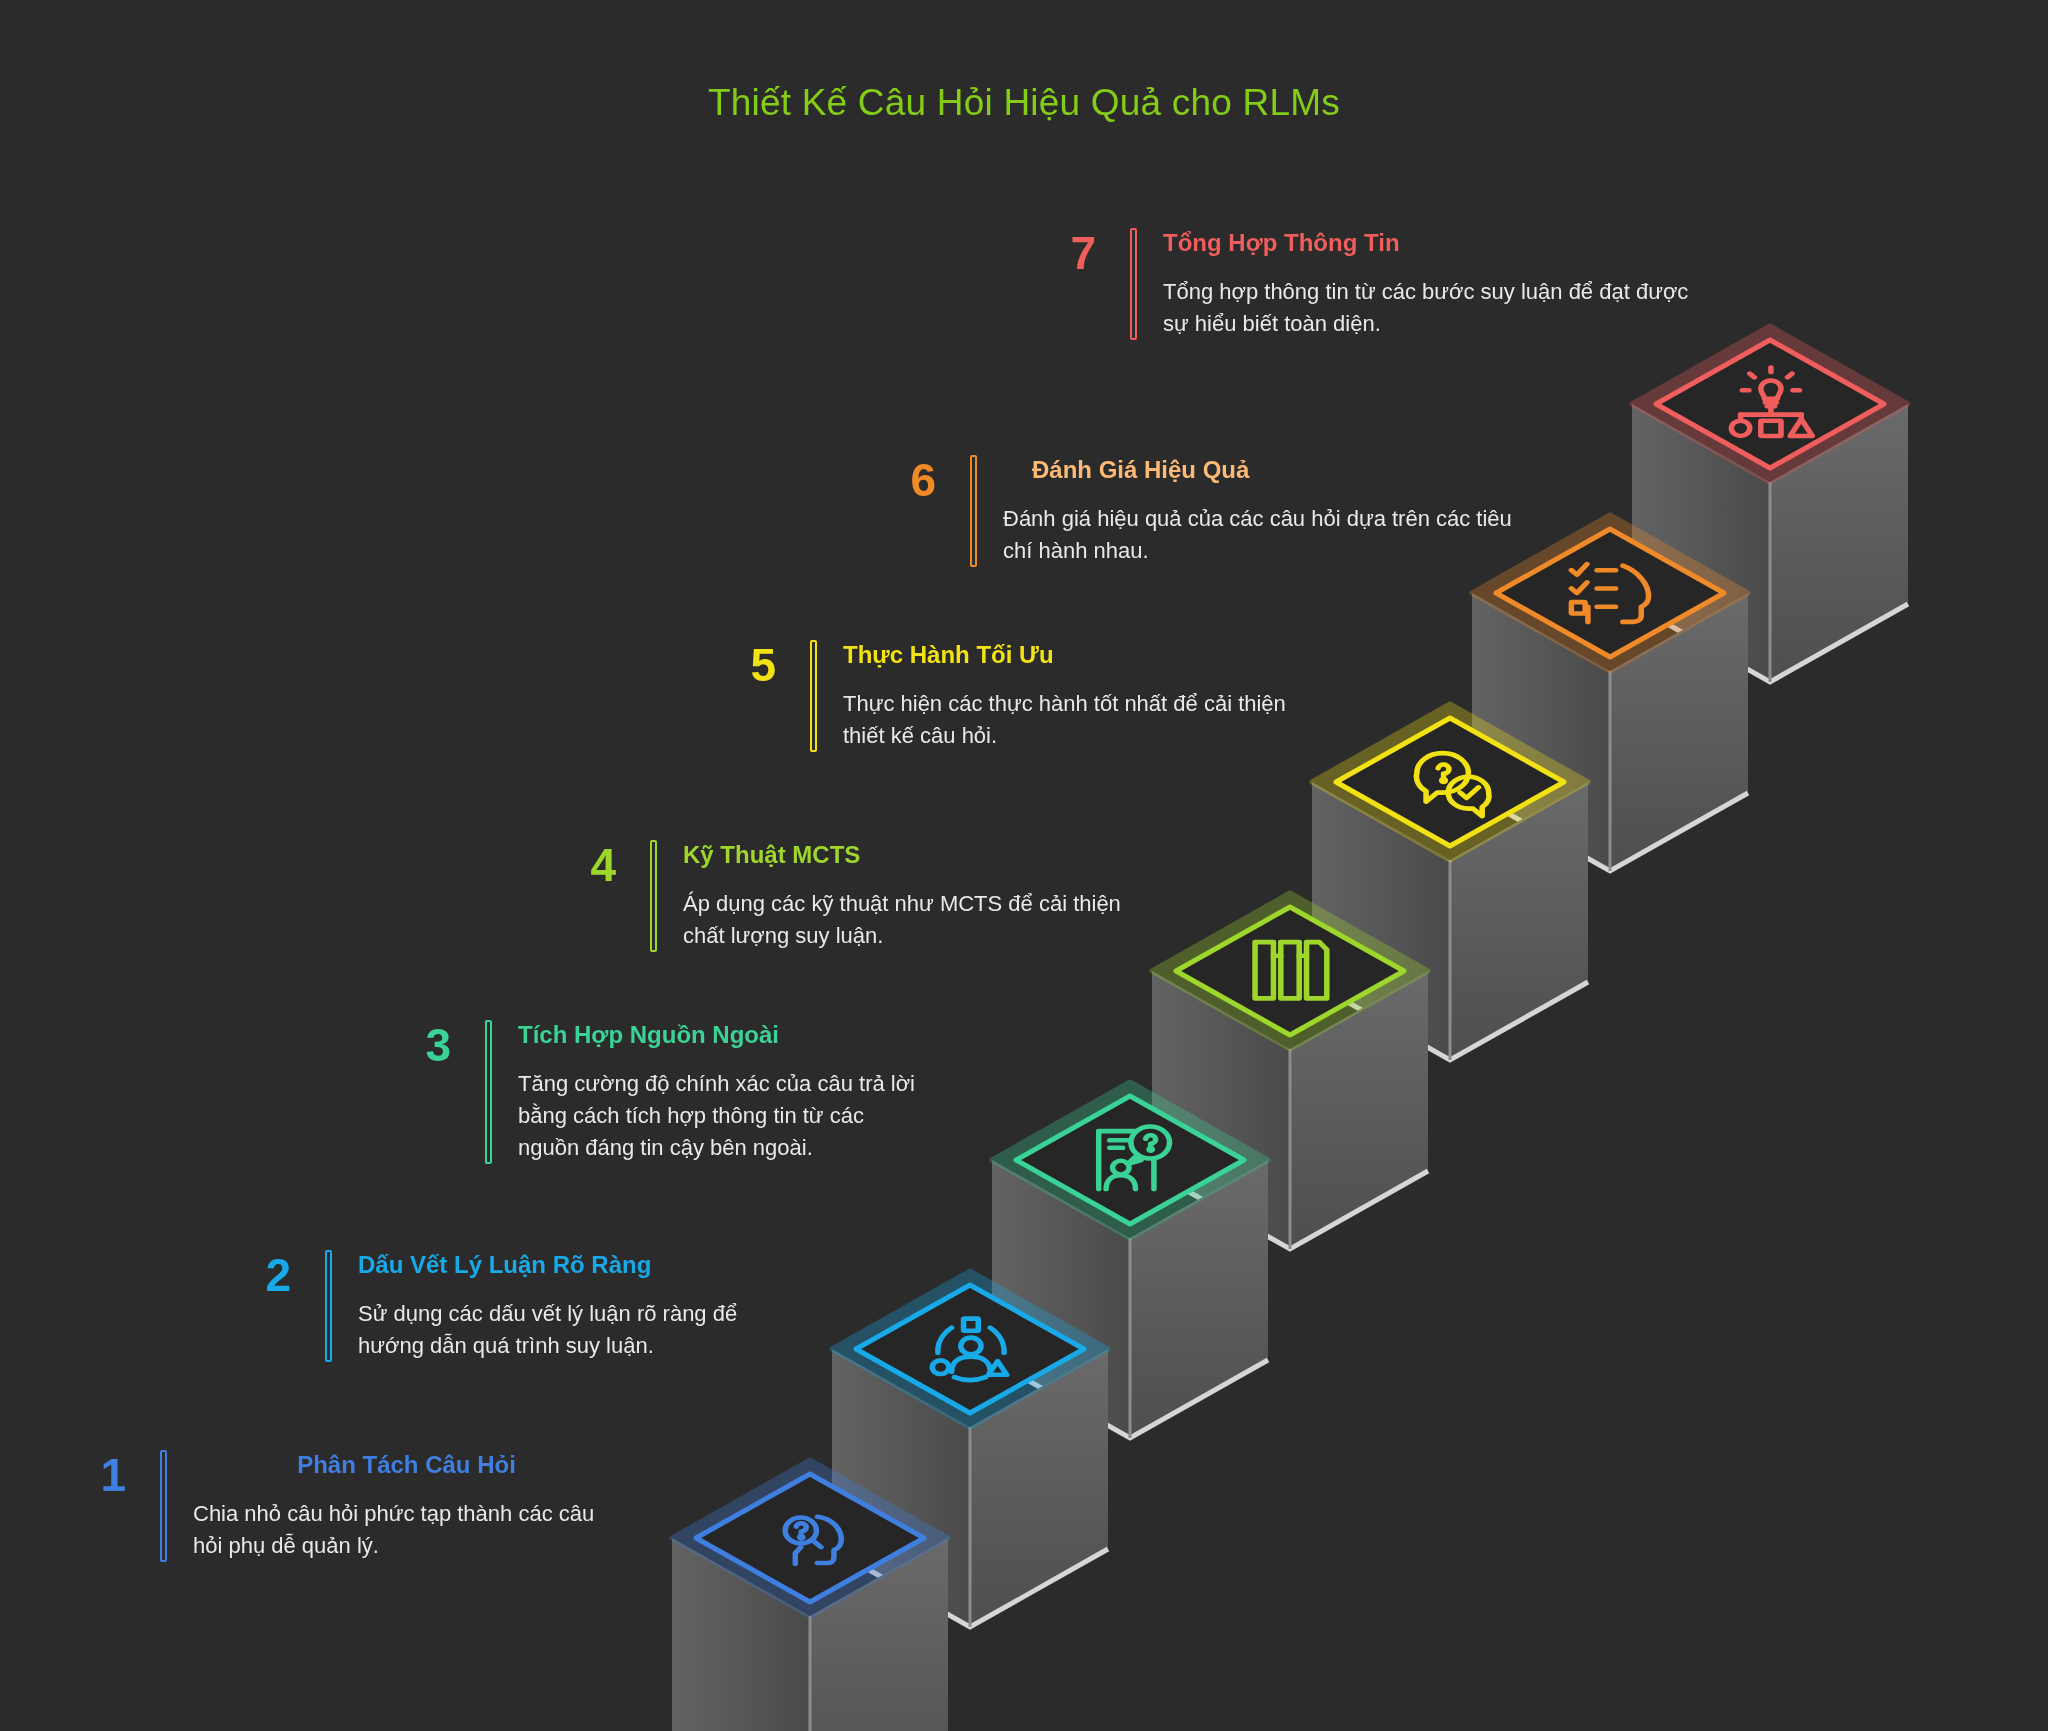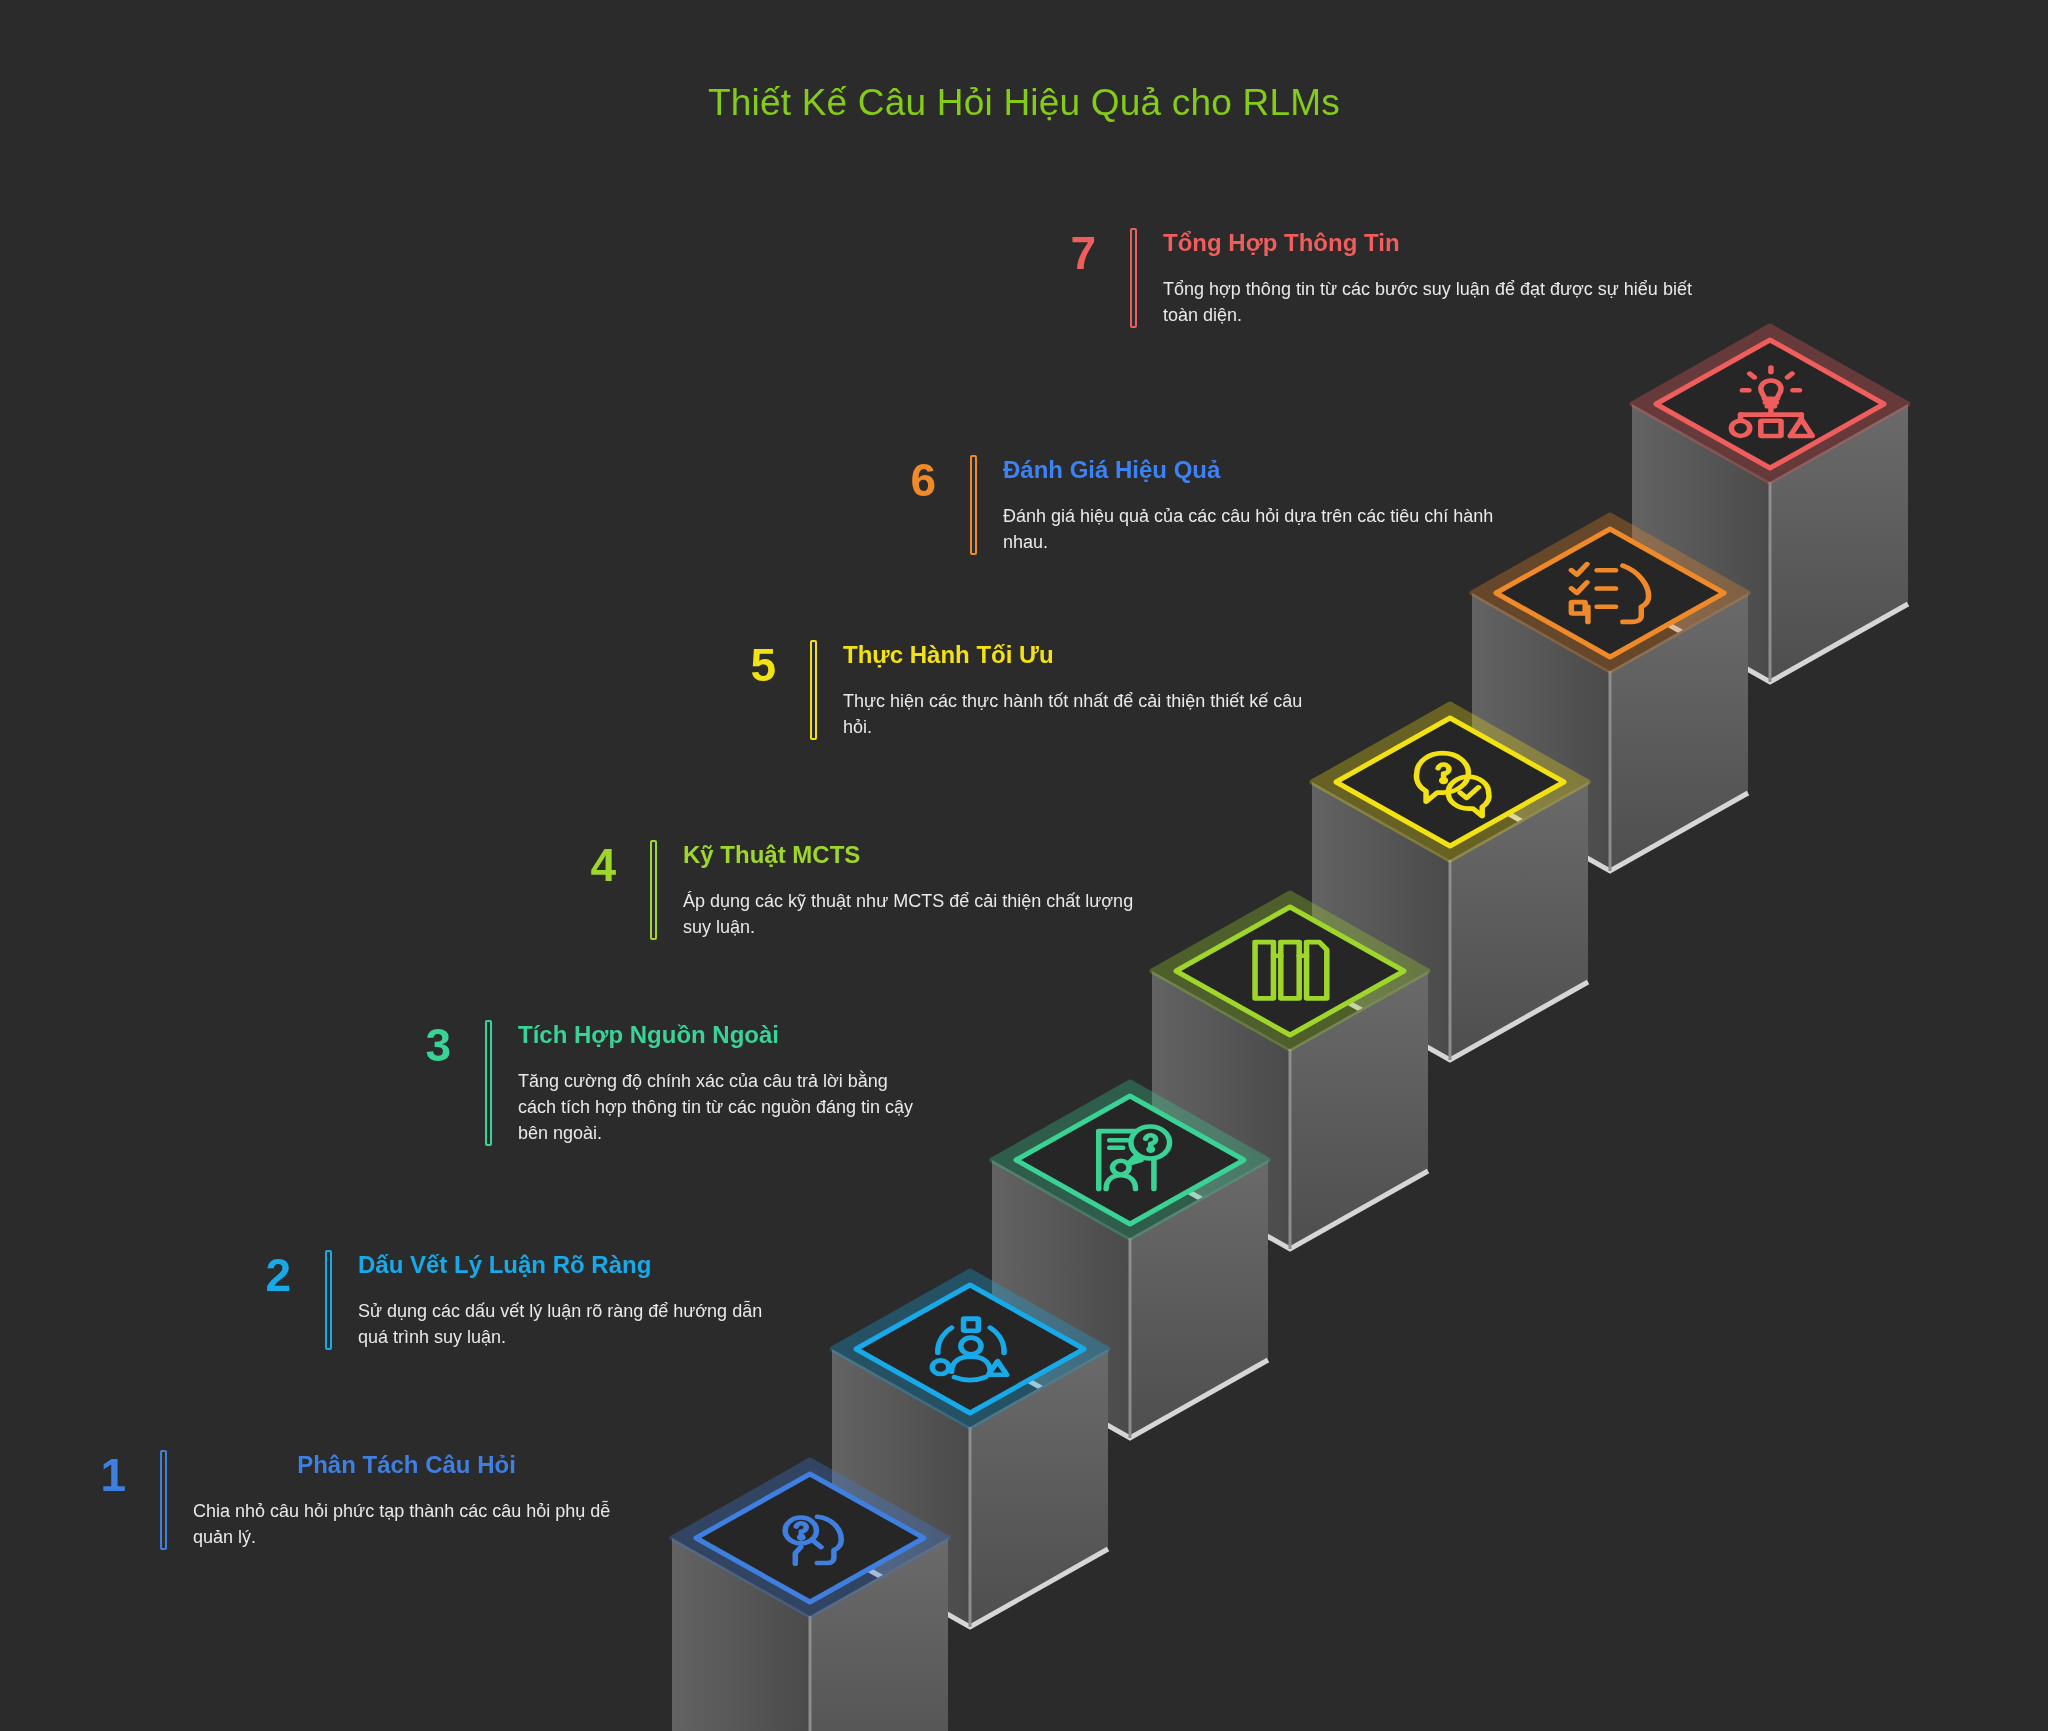--- a/index.html
+++ b/index.html
@@ -29,21 +29,21 @@
   .step-bar {
     width: 7px; border-radius: 2px; margin: 0 26px 0 34px;
     flex: 0 0 7px; align-self: stretch;
   }
   .step-body { padding-top: 0px; }
   .step-head {
     font-size: 24px; font-weight: 700; line-height: 1.25;
     margin-bottom: 18px; white-space: nowrap;
   }
   .step-desc {
-    font-size: 18px; font-weight: 400; color: #e9e9e9;
+    font-size: 22px; font-weight: 400; color: #e9e9e9;
     line-height: 1.45;
   }
 </style>
 </head>
 <body>
 
 <div id="stage">
 
   <div id="page-title">Thiết Kế Câu Hỏi Hiệu Quả cho RLMs</div>
 
@@ -233,21 +233,21 @@
     <div class="step-body">
       <div class="step-head" style="color: rgb(242, 226, 20);">Thực Hành Tối Ưu</div>
       <div class="step-desc">Thực hiện các thực hành tốt nhất để cải thiện thiết kế câu hỏi.</div>
     </div>
   </div>
 
   <div class="step-text" style="left:870px; top:455px; width:650px;">
     <div class="step-num" style="color: rgb(240, 138, 40);">6</div>
     <div class="step-bar" style="background: transparent; border: 2px solid rgb(240, 138, 40); box-shadow: 0px 0px 0px 0px;"></div>
     <div class="step-body">
-      <div class="step-head" style="color: #3b82f6;">Đánh Giá Hiệu Quả</div>
+      <div class="step-head" style="color: #fdba74; margin-left: 29px;">Đánh Giá Hiệu Quả</div>
       <div class="step-desc">Đánh giá hiệu quả của các câu hỏi dựa trên các tiêu chí hành nhau.</div>
     </div>
   </div>
 
   <div class="step-text" style="left:1030px; top:228px; width:680px;">
     <div class="step-num" style="color: rgb(239, 93, 93);">7</div>
     <div class="step-bar" style="background: transparent; border: 2px solid rgb(239, 93, 93); box-shadow: 0px 0px 0px 0px;"></div>
     <div class="step-body">
       <div class="step-head" style="color: rgb(239, 93, 93);">Tổng Hợp Thông Tin</div>
       <div class="step-desc">Tổng hợp thông tin từ các bước suy luận để đạt được sự hiểu biết toàn diện.</div>

